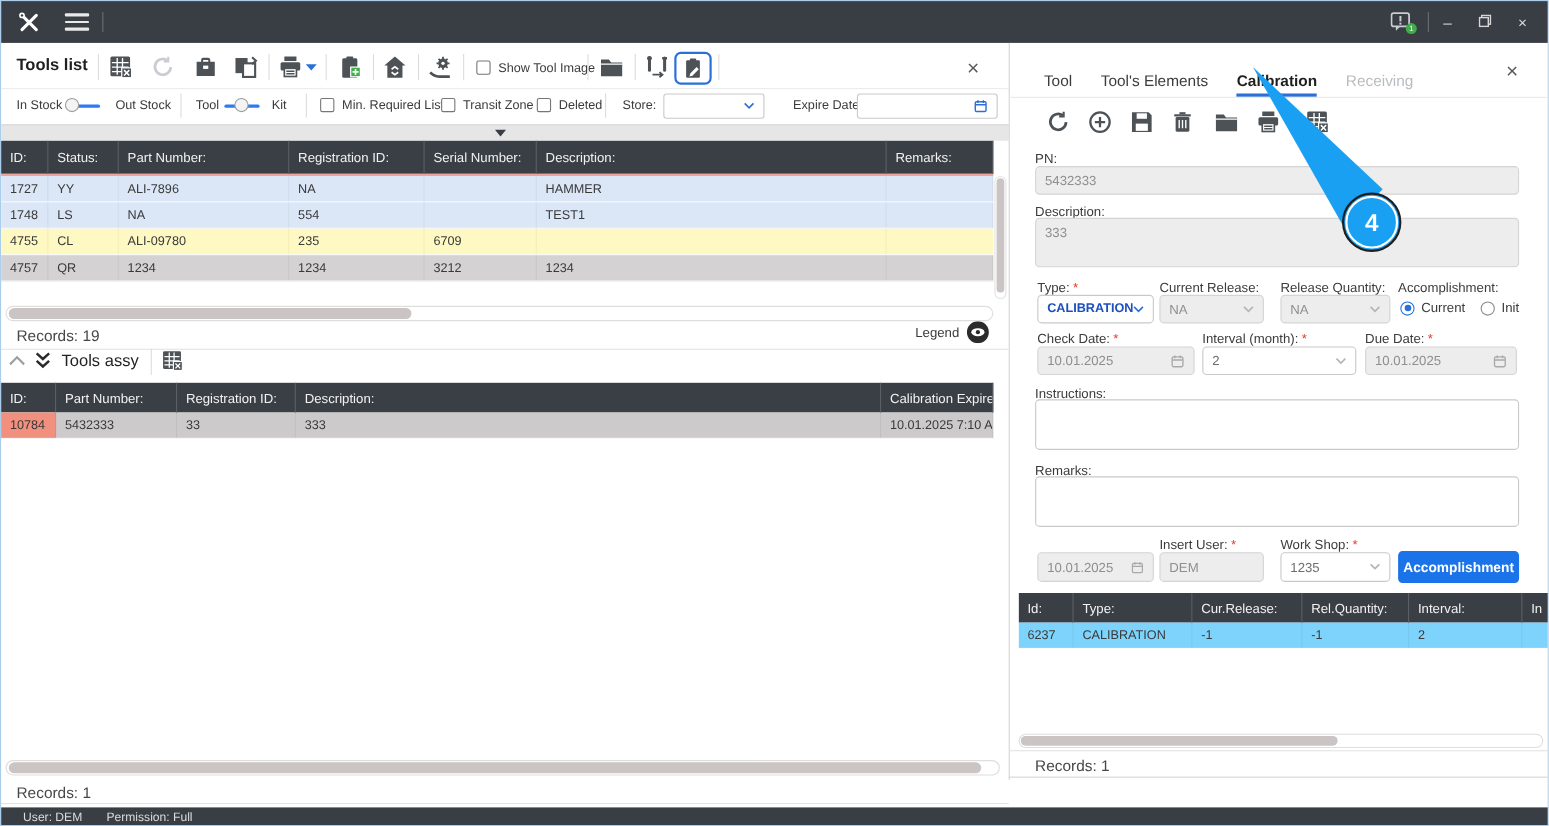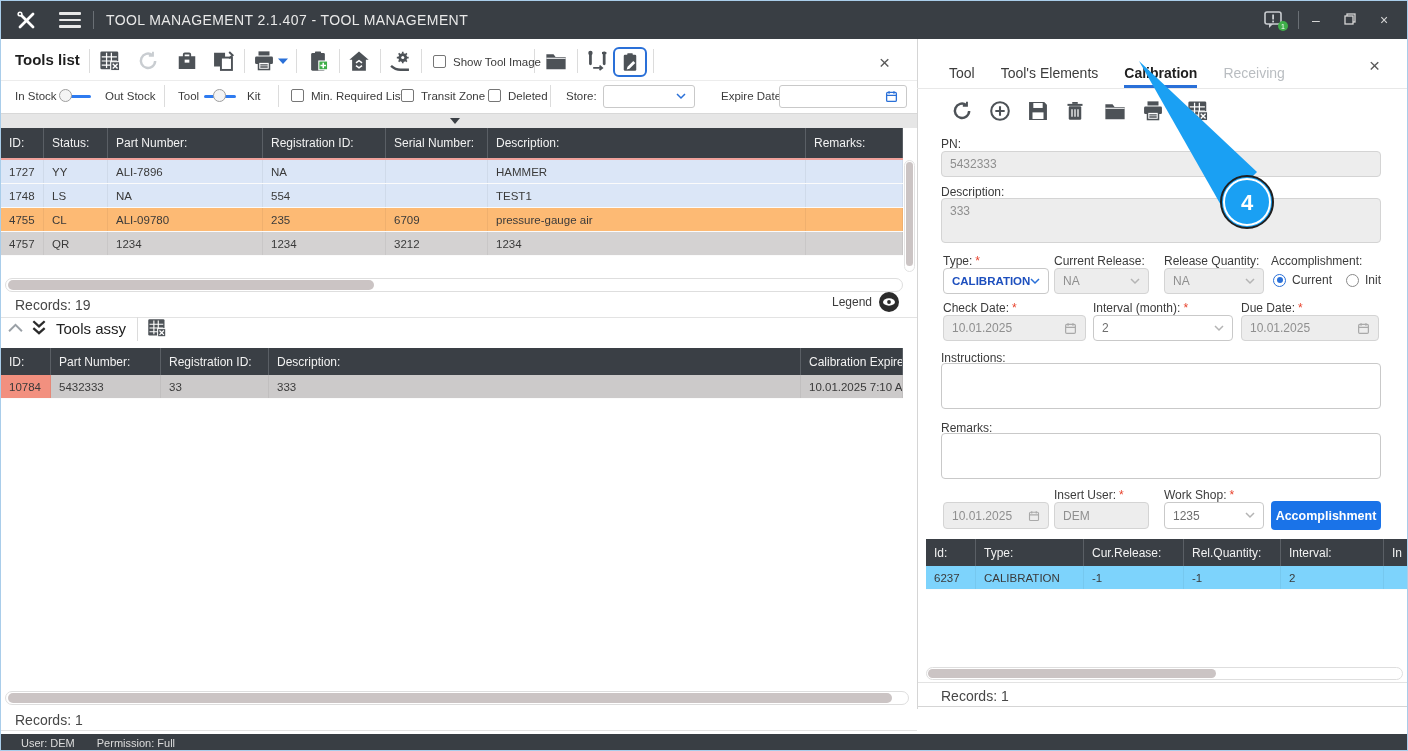--- a/index.html
+++ b/index.html
@@ -71,21 +71,20 @@
         <circle cx="5" cy="5" r="2.6" fill="#fff"></circle>
           <circle cx="5" cy="5" r="1.1" fill="#393e44"></circle>
       </svg>
     </span>
     <span class="hamburger" style="margin-left:22px;">
       <span></span>
         <span></span>
         <span></span>
     </span>
     <span class="tb-divider"></span>
-    <span class="titletext">TOOL MANAGEMENT 2.1.407 - TOOL MANAGEMENT</span>
     <span style="margin-left:auto;display:flex;align-items:center;">
       <span class="icon" style="position:relative;margin-right:14px;">
         <svg width="20" height="18" viewBox="0 0 20 18">
           <rect x="1" y="1" width="16" height="12" rx="2" fill="none" stroke="#c9ccd0" stroke-width="1.6"></rect>
           <path d="M5 13l0 4 4-4" fill="#c9ccd0"></path>
           <rect x="8.2" y="3.5" width="1.8" height="5" fill="#c9ccd0"></rect>
             <rect x="8.2" y="9.6" width="1.8" height="1.8" fill="#c9ccd0"></rect>
         </svg>
         <span style="position:absolute;right:-4px;bottom:-2px;width:10px;height:10px;border-radius:50%;background:#3fae49;color:#fff;font-size:7px;display:flex;align-items:center;justify-content:center;">1</span>
       </span>
@@ -286,27 +285,26 @@
         </div>
         <div class="trow" style="background: rgb(219, 230, 247);">
           <div class="tcell">1748</div>
           <div class="tcell">LS</div>
           <div class="tcell">NA</div>
           <div class="tcell">554</div>
           <div class="tcell"></div>
           <div class="tcell">TEST1</div>
           <div class="tcell"></div>
         </div>
-        <div class="trow" style="background: #fdba74;">
+        <div class="trow" style="background: #fef9c3;">
           <div class="tcell">4755</div>
           <div class="tcell">CL</div>
           <div class="tcell">ALI-09780</div>
           <div class="tcell">235</div>
           <div class="tcell">6709</div>
-          <div class="tcell">pressure-gauge air</div>
           <div class="tcell"></div>
         </div>
         <div class="trow" style="background: rgb(212, 210, 210);">
           <div class="tcell">4757</div>
           <div class="tcell">QR</div>
           <div class="tcell">1234</div>
           <div class="tcell">1234</div>
           <div class="tcell">3212</div>
           <div class="tcell">1234</div>
           <div class="tcell"></div>

